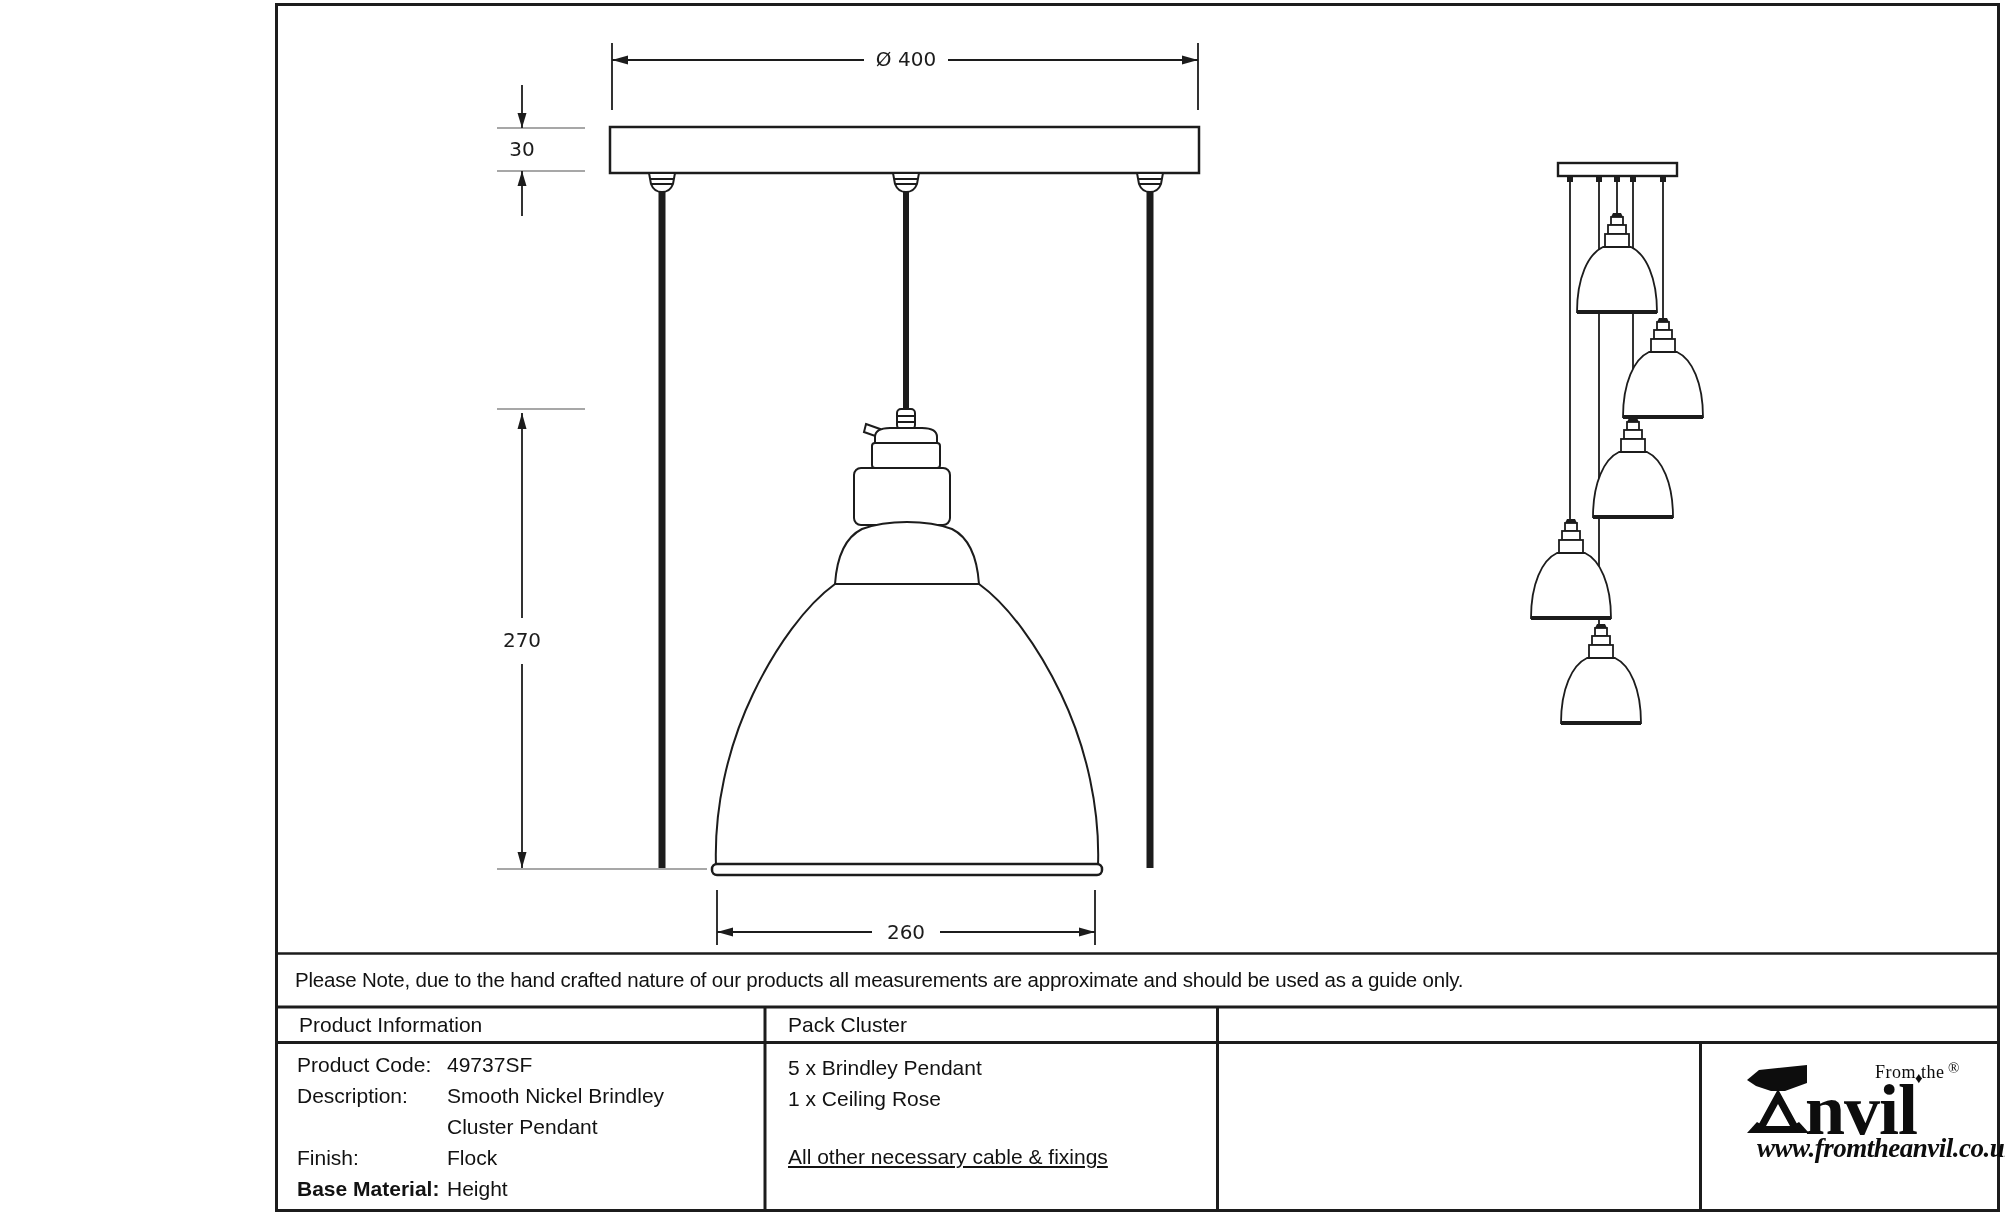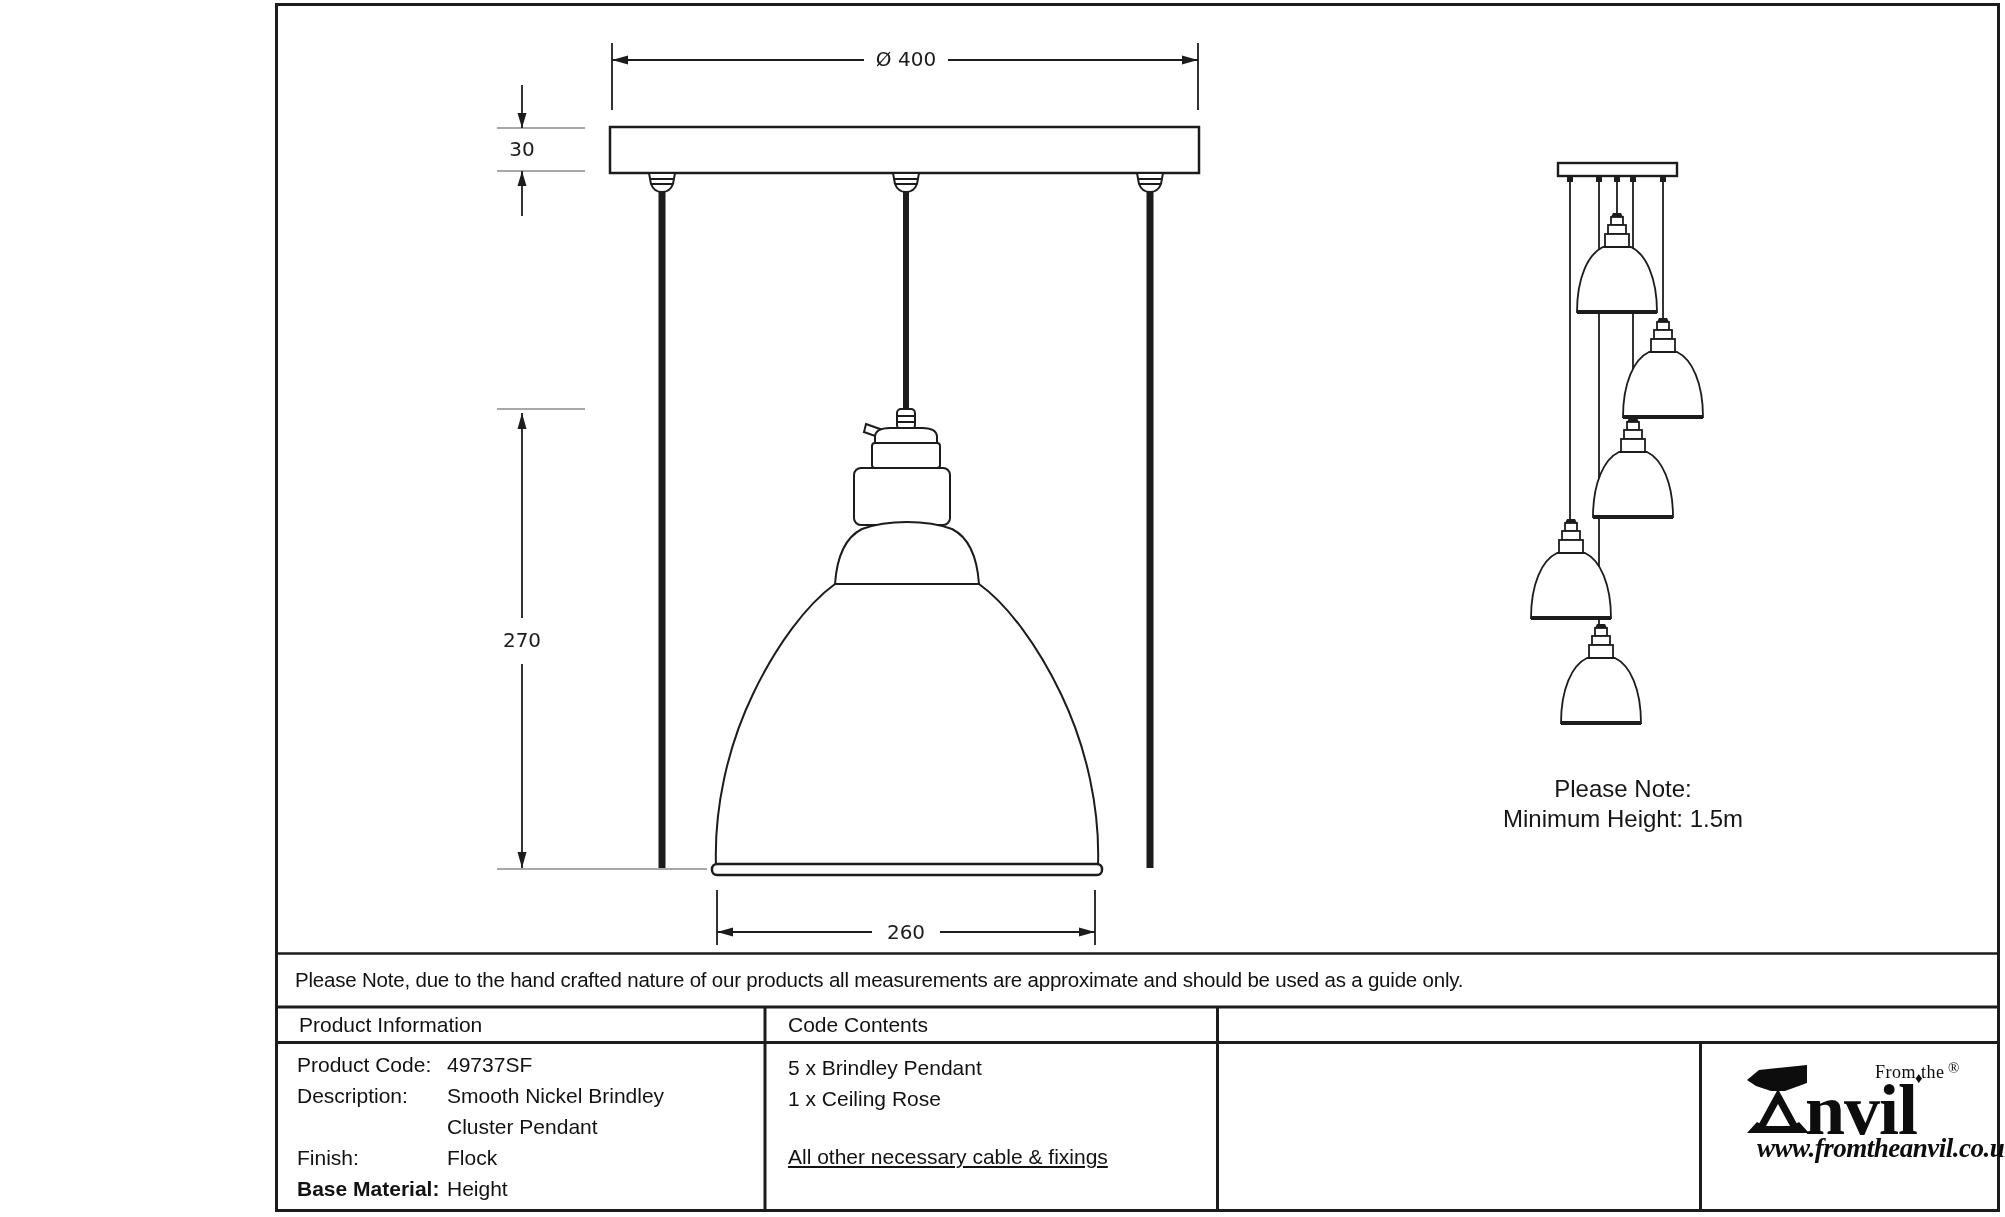--- a/index.html
+++ b/index.html
@@ -174,29 +174,25 @@
         <polygon points="62,70 52,59 45,63 51,70"></polygon>
       </g>
     </g>
   </svg>
 
   <div class="txt dim" style="left:856px;top:47px;width:100px;">Ø 400</div>
   <div class="txt dim" style="left:492px;top:137px;width:60px;">30</div>
   <div class="txt dim" style="left:482px;top:628px;width:80px;">270</div>
   <div class="txt dim" style="left:866px;top:920px;width:80px;">260</div>
 
-  <div class="txt note-right" style="left:1443px;top:774px;">
-    <div>Please Note:</div>
-    <div>Minimum Height: 1.5m</div>
-  </div>
 
   <div class="txt notes-bar" style="left:295px;top:968px;">Please Note, due to the hand crafted nature of our products all measurements are approximate and should be used as a guide only.</div>
 
   <div class="txt th" style="left:299px;top:1013px;">Product Information</div>
-  <div class="txt th" style="left:788px;top:1013px;">Code Contents</div>
+  <div class="txt th" style="left:788px;top:1013px;">Pack Cluster</div>
 
   <div class="txt cell lbl" style="top:1053px;">Product Code:</div>
   <div class="txt cell val" style="top:1053px;">49737SF</div>
   <div class="txt cell lbl" style="top:1084px;">Description:</div>
   <div class="txt cell val" style="top:1084px;">Smooth Nickel Brindley</div>
   <div class="txt cell val" style="top:1115px;">Cluster Pendant</div>
   <div class="txt cell lbl" style="top:1146px;">Finish:</div>
   <div class="txt cell val" style="top:1146px;">Flock</div>
   <div class="txt cell lbl" style="top:1177px;font-weight:bold;">Base Material:</div>
   <div class="txt cell val" style="top:1177px;">Height</div>

